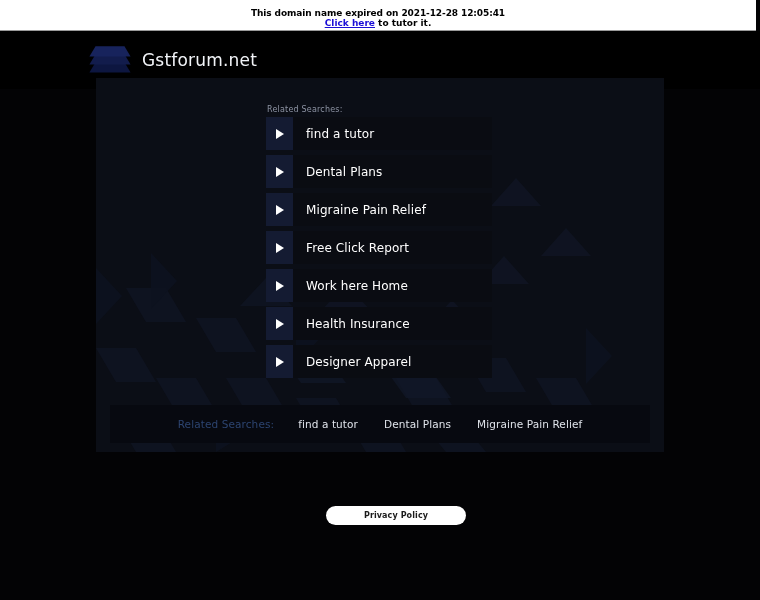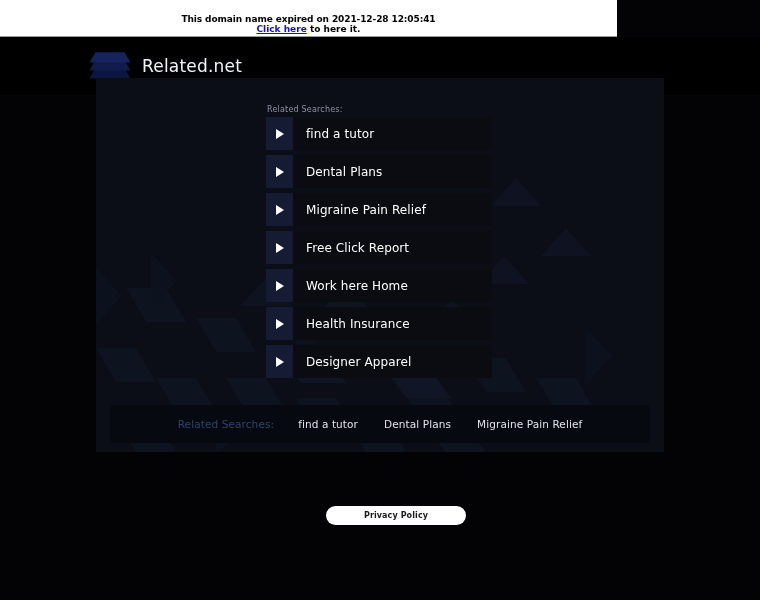--- a/index.html
+++ b/index.html
@@ -13,24 +13,24 @@
 
   body {
     background: #030305;
     font-family: "DejaVu Sans", "Liberation Sans", sans-serif;
     color: #ffffff;
     position: relative;
   }
 
   
   .expiry-banner {
-    width: 617px;
+    width: 756px;
     background: #ffffff;
     border-bottom: 1px solid #9a9a9a;
-    padding: 15px 0 2px 0;
+    padding: 9px 0 2px 0;
     text-align: center;
     font-size: 9px;
     line-height: 9px;
     color: #000000;
     font-weight: bold;
     font-family: "DejaVu Sans", "Liberation Sans", sans-serif;
   }
   .expiry-line1 { display: block; letter-spacing: -0.1px; }
   .expiry-line2 { display: block; margin-top: 1px; font-weight: bold; }
   .renew-link {
@@ -198,30 +198,30 @@
     cursor: pointer;
     font-family: "DejaVu Sans", "Liberation Sans", sans-serif;
     letter-spacing: 0.1px;
   }
 </style>
 </head>
 <body>
 
 <div class="expiry-banner">
   <span class="expiry-line1">This domain name expired on 2021-12-28 12:05:41</span>
-  <span class="expiry-line2"><a class="renew-link">Click here</a><span class="renew-tail"> to here it.</span></span>
+  <span class="expiry-line2"><a class="renew-link">Click here</a><span class="renew-tail"> to tutor it.</span></span>
 </div>
 
 <div class="site-header">
   <div class="logo-mark">
     <div class="layer l3"></div>
     <div class="layer l2"></div>
     <div class="layer l1"></div>
   </div>
-  <div class="site-name">Related.net</div>
+  <div class="site-name">Gstforum.net</div>
 </div>
 
 <div class="panel">
 
   <svg class="panel-pattern" viewBox="0 0 568 374" preserveAspectRatio="none">
     <g fill="#101523" opacity="0.85">
       <polygon points="420,100 445,128 395,128"></polygon>
       <polygon points="470,150 495,178 445,178"></polygon>
       <polygon points="408,178 433,206 383,206"></polygon>
       <polygon points="330,250 356,222 382,250"></polygon>

